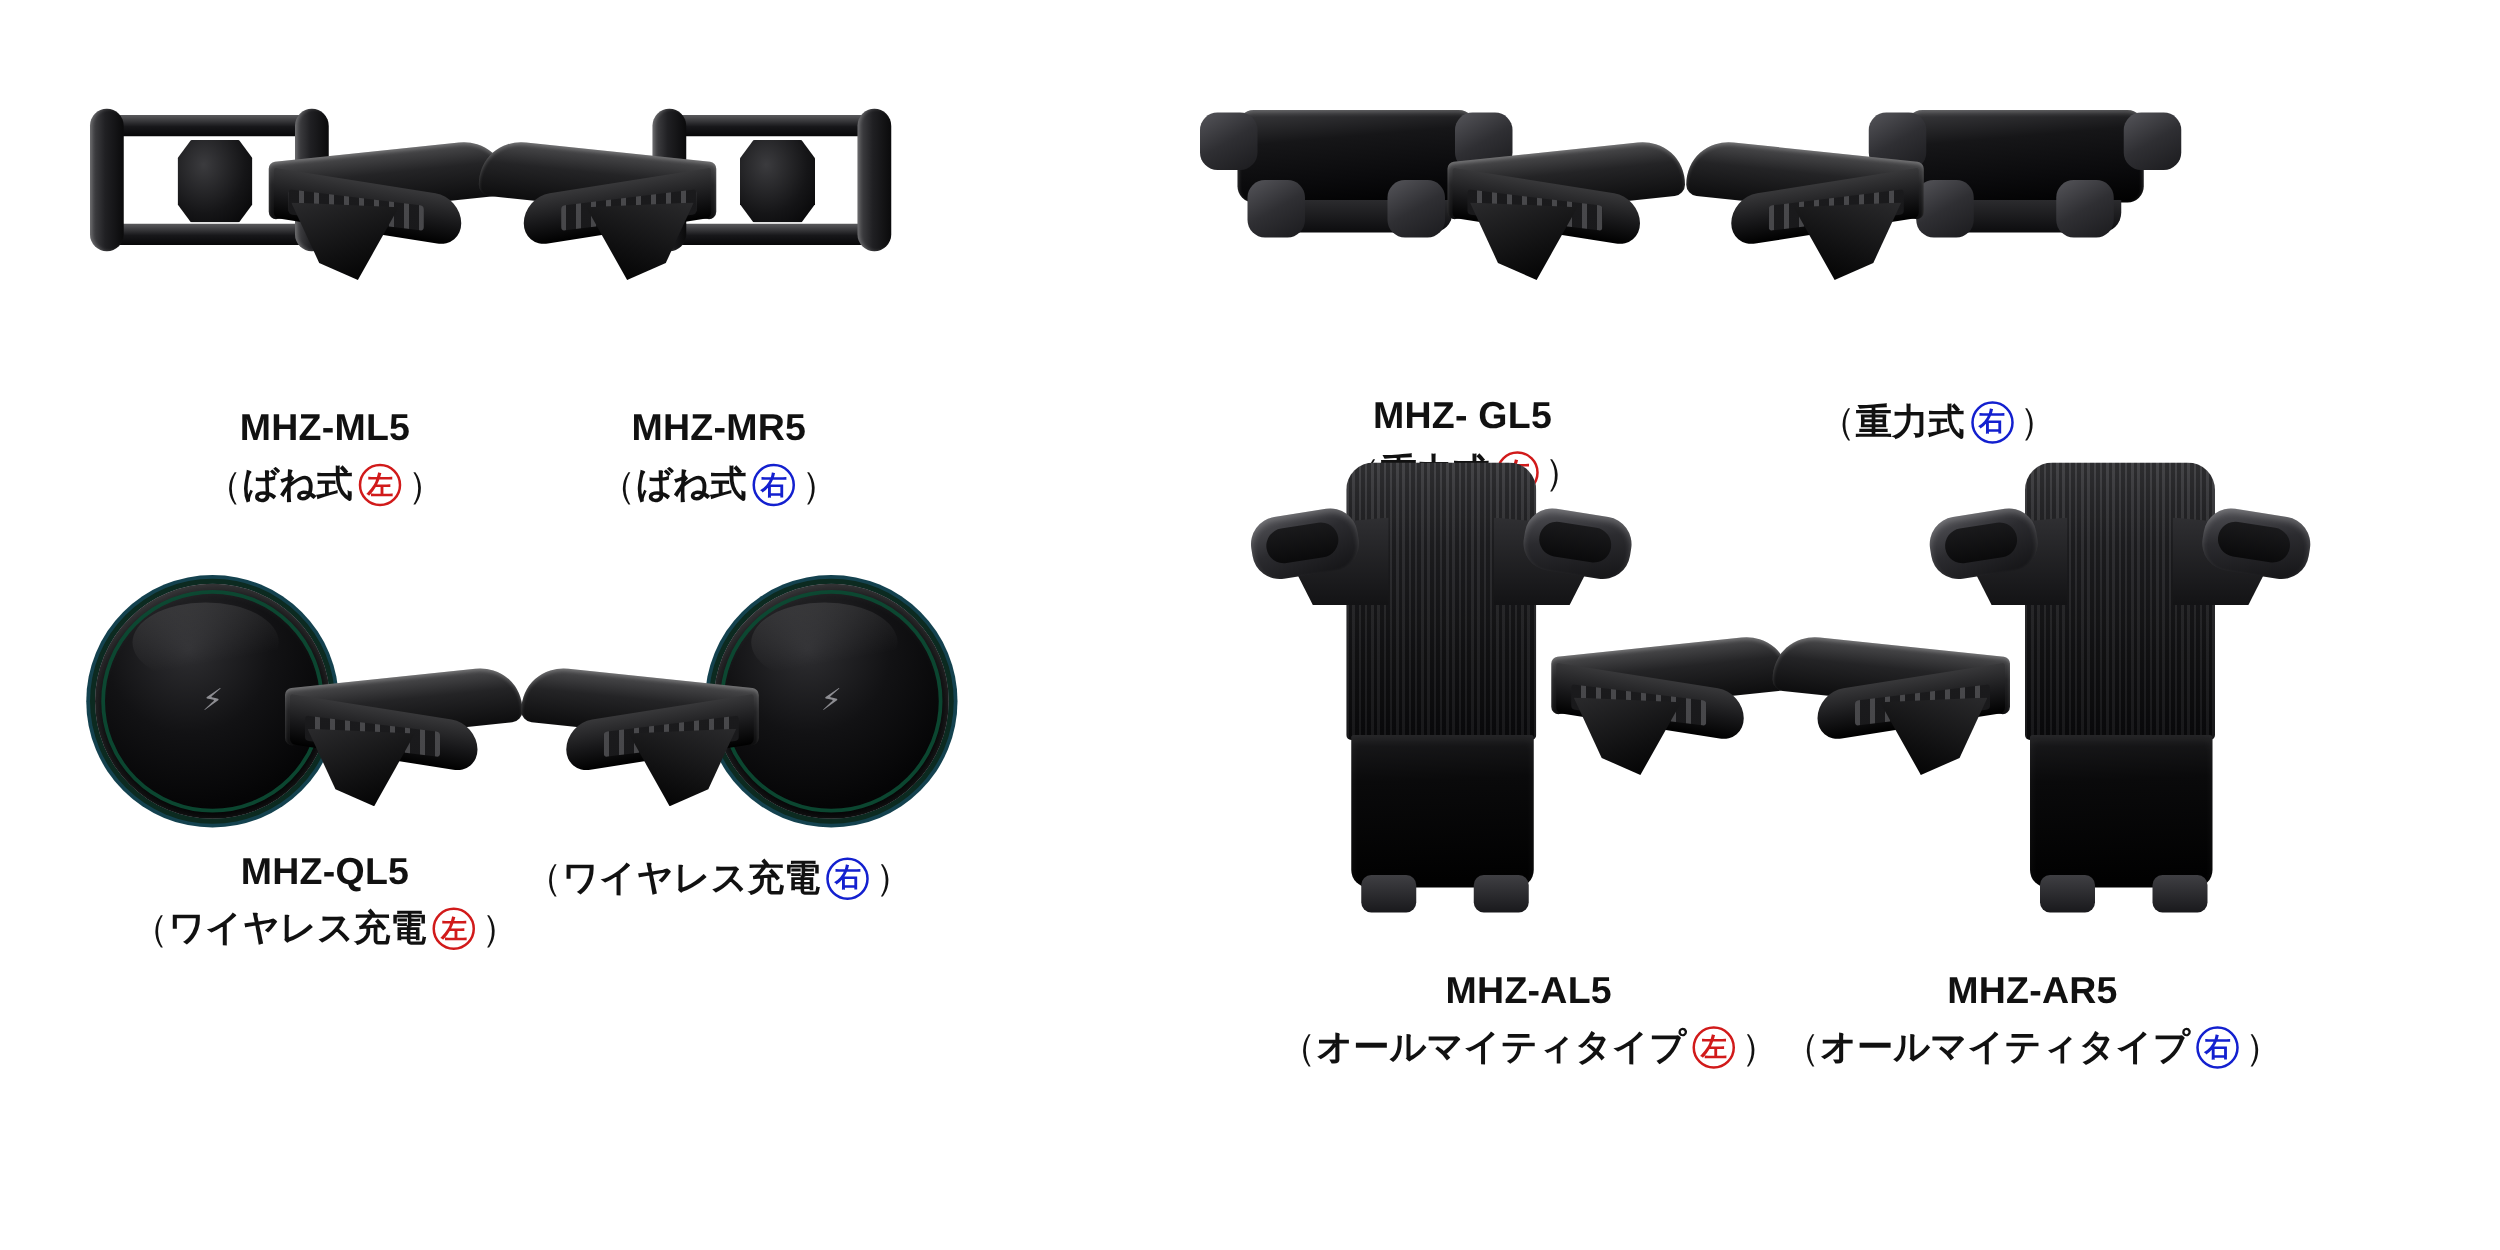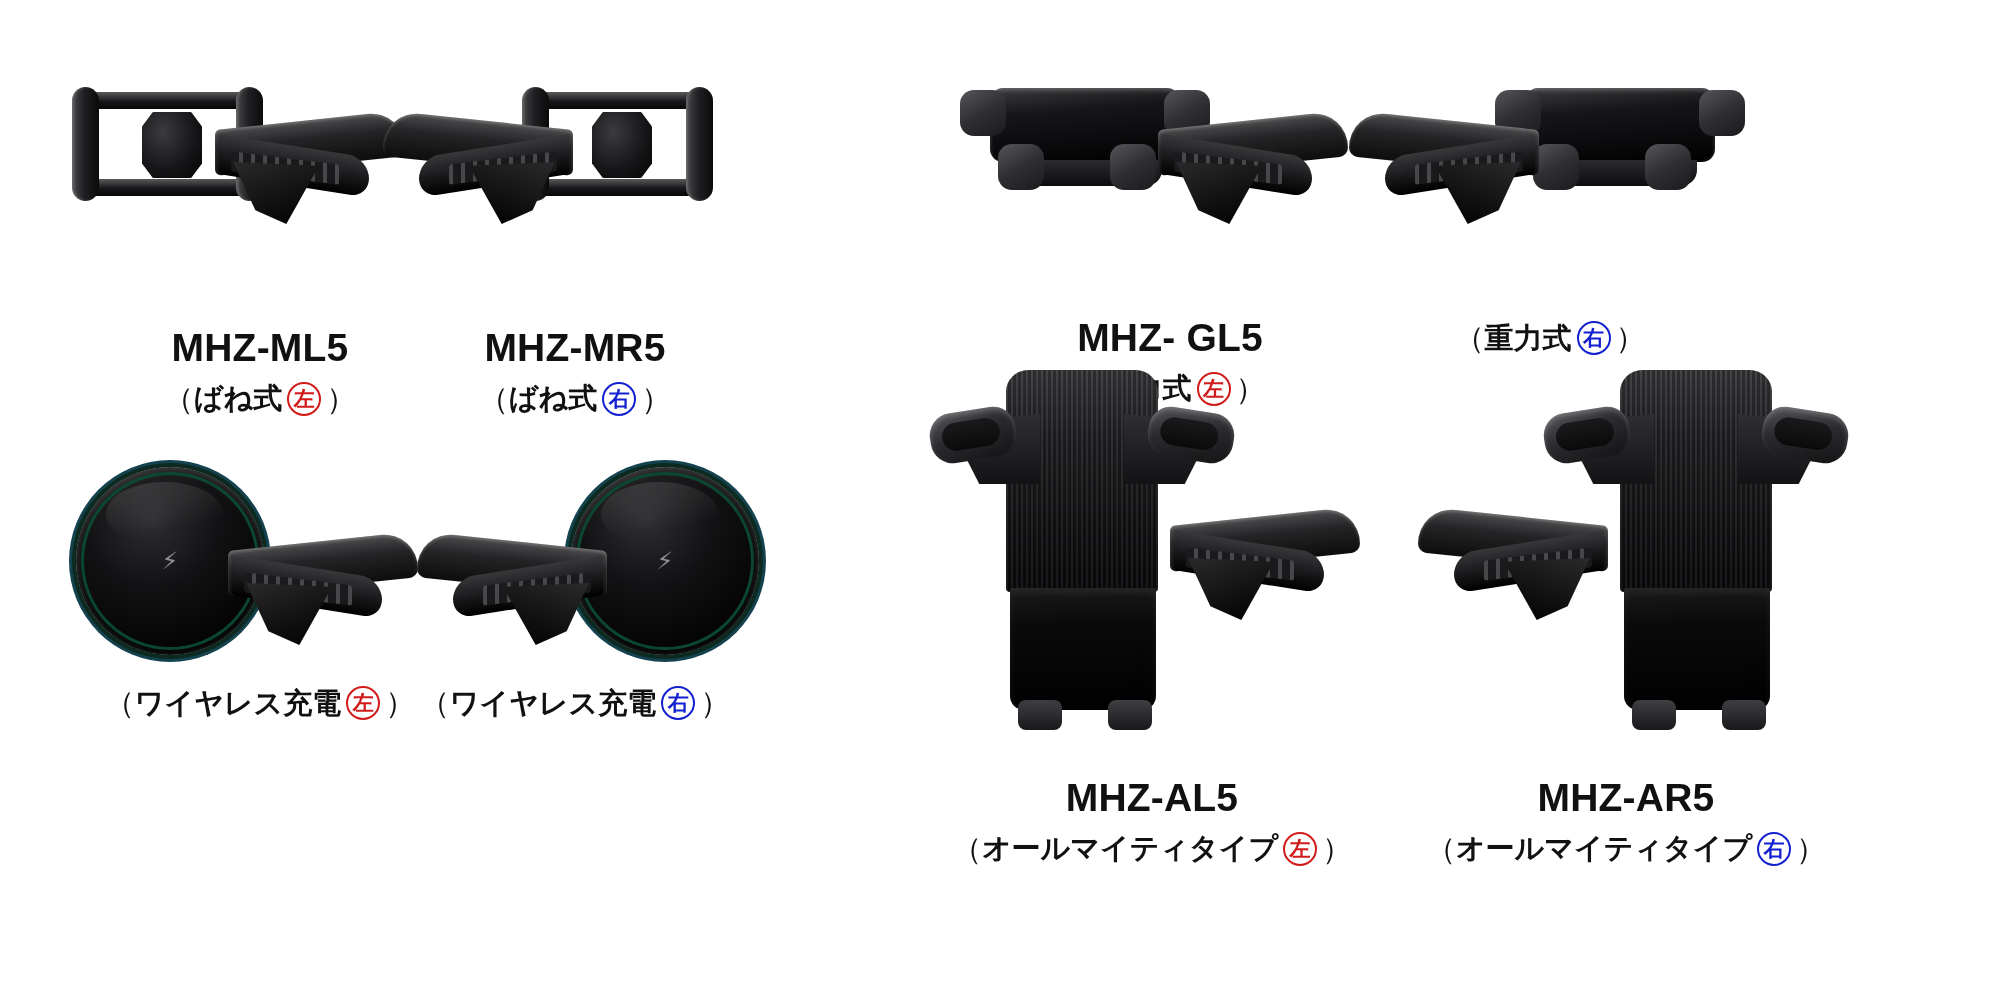--- a/index.html
+++ b/index.html
@@ -9,21 +9,21 @@
     font-family:"Liberation Sans","DejaVu Sans",sans-serif;
     overflow:hidden;
   }
   .sheet{position:relative;width:2000px;height:1000px;background:#fff;}
 
   
   .cell{position:absolute;}
   .art{position:relative;width:100%;height:240px;}
   .caption{text-align:center;margin-top:6px;}
   .model{
-    font-size:39px;font-weight:bold;color:#111;letter-spacing:.2px;
+    font-size:30px;font-weight:bold;color:#111;letter-spacing:.2px;
     line-height:1.15;white-space:nowrap;
   }
   .desc{
     font-size:29px;font-weight:bold;color:#111;
     line-height:1.25;margin-top:9px;white-space:nowrap;
     display:flex;align-items:center;justify-content:center;gap:0px;
   }
   .desc .paren{font-weight:normal;font-size:30px;}
   .stamp{
     display:inline-flex;align-items:center;justify-content:center;
@@ -292,20 +292,21 @@
         <div class="bolt">⚡</div>
       </div>
       <div class="clip" style="left:168px;top:78px;">
         <div class="wing"></div>
         <div class="wing2"></div>
         <div class="teeth"></div>
         <div class="tail"></div>
       </div>
     </div>
     <div class="caption">
+      <div class="model">MHZ-QL5</div>
       <div class="desc">
         <span class="paren">（</span>
         <span>ワイヤレス充電</span>
         <span class="stamp left">左</span>
         <span class="paren">）</span>
       </div>
     </div>
   </div>
 
   <div class="cell" style="left:375px;top:445px;width:400px;">
@@ -326,21 +327,21 @@
     <div class="caption">
       <div class="desc">
         <span class="paren">（</span>
         <span>ワイヤレス充電</span>
         <span class="stamp right">右</span>
         <span class="paren">）</span>
       </div>
     </div>
   </div>
 
-  <div class="cell" style="left:942px;top:370px;width:420px;">
+  <div class="cell" style="left:1013px;top:370px;width:420px;">
     <div class="art" style="height:400px;">
       <div class="amt" style="left:-10px;top:0px;">
         <div class="back"></div>
         <div class="shoulder l"></div>
         <div class="shoulder r"></div>
         <div class="grip l">
             <div class="inner"></div>
           </div>
         <div class="grip r">
             <div class="inner"></div>

